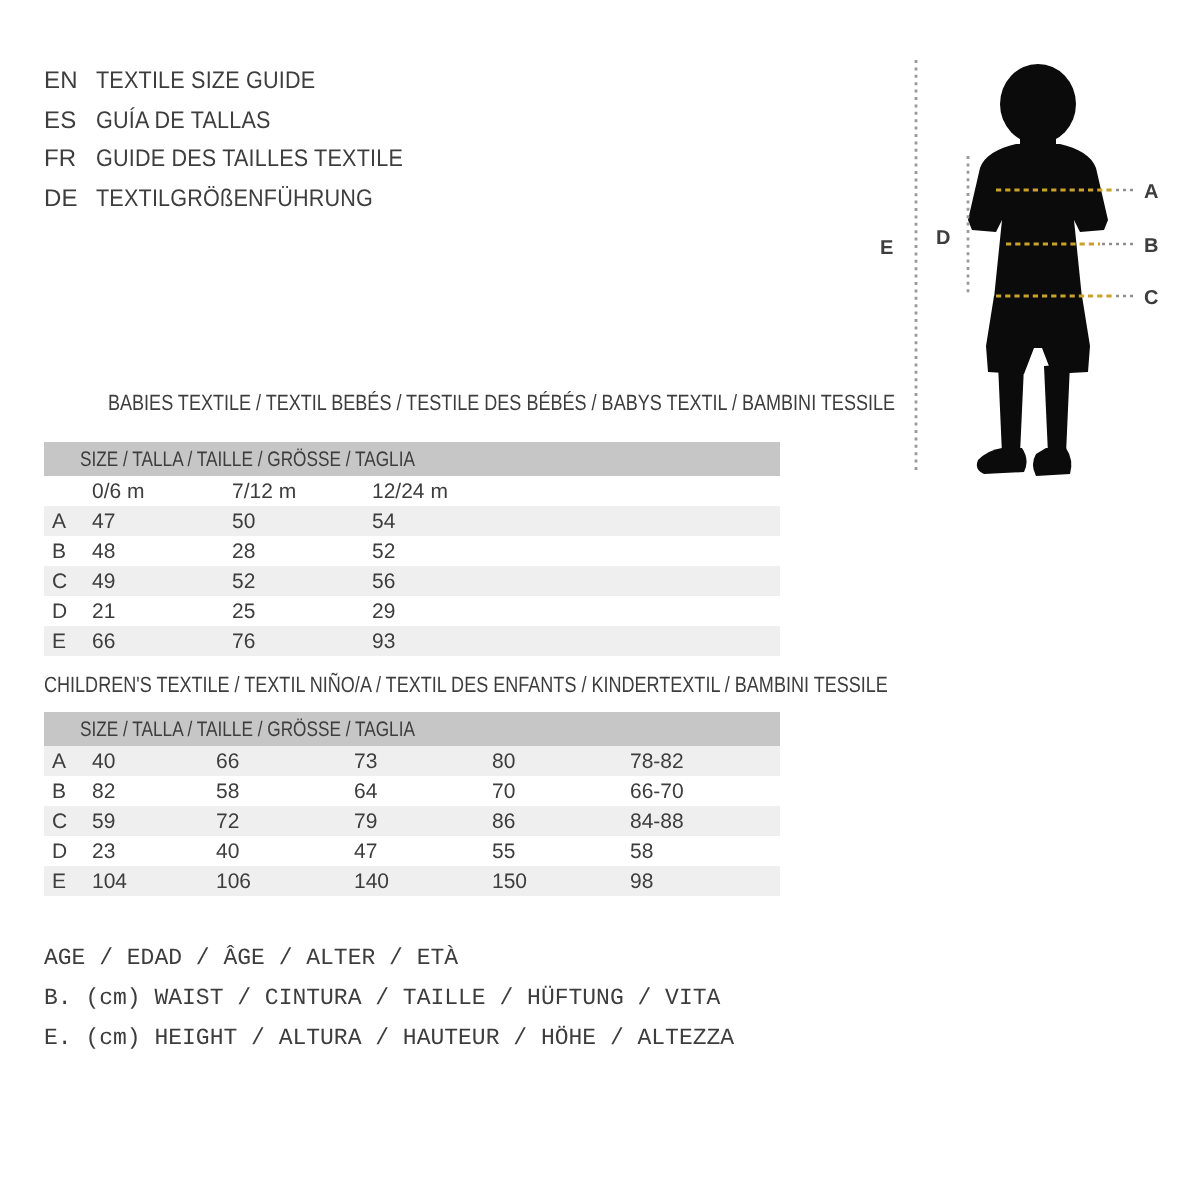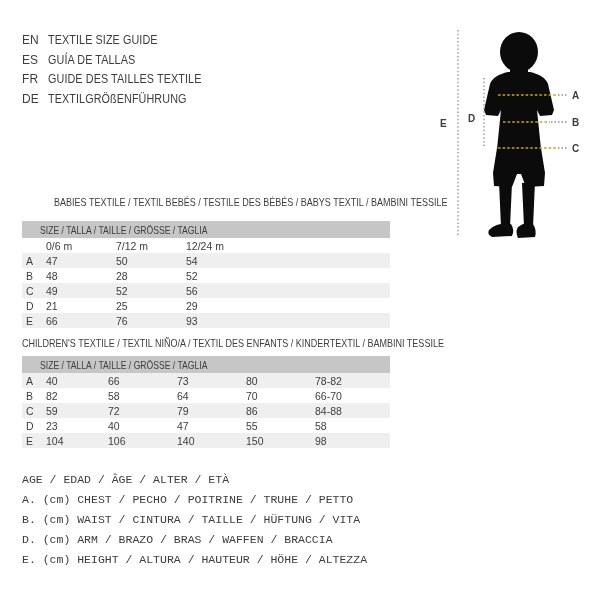--- a/index.html
+++ b/index.html
@@ -181,17 +181,15 @@
     <span class="cc">104</span>
     <span class="cc">106</span>
     <span class="cc">140</span>
     <span class="cc">150</span>
     <span class="cc">98</span>
   </div>
 </div>
 
 <div class="abs legend">
   <div class="legend-line">AGE / EDAD / ÂGE / ALTER / ETÀ</div>
-  <div class="legend-line">A. (cm) CHEST / PECHO / POITRINE / TRUHE / PETTO</div>
   <div class="legend-line">B. (cm) WAIST / CINTURA / TAILLE / HÜFTUNG / VITA</div>
-  <div class="legend-line">D. (cm) ARM / BRAZO / BRAS / WAFFEN / BRACCIA</div>
   <div class="legend-line">E. (cm) HEIGHT / ALTURA / HAUTEUR / HÖHE / ALTEZZA</div>
 </div>
 
 </body></html>

